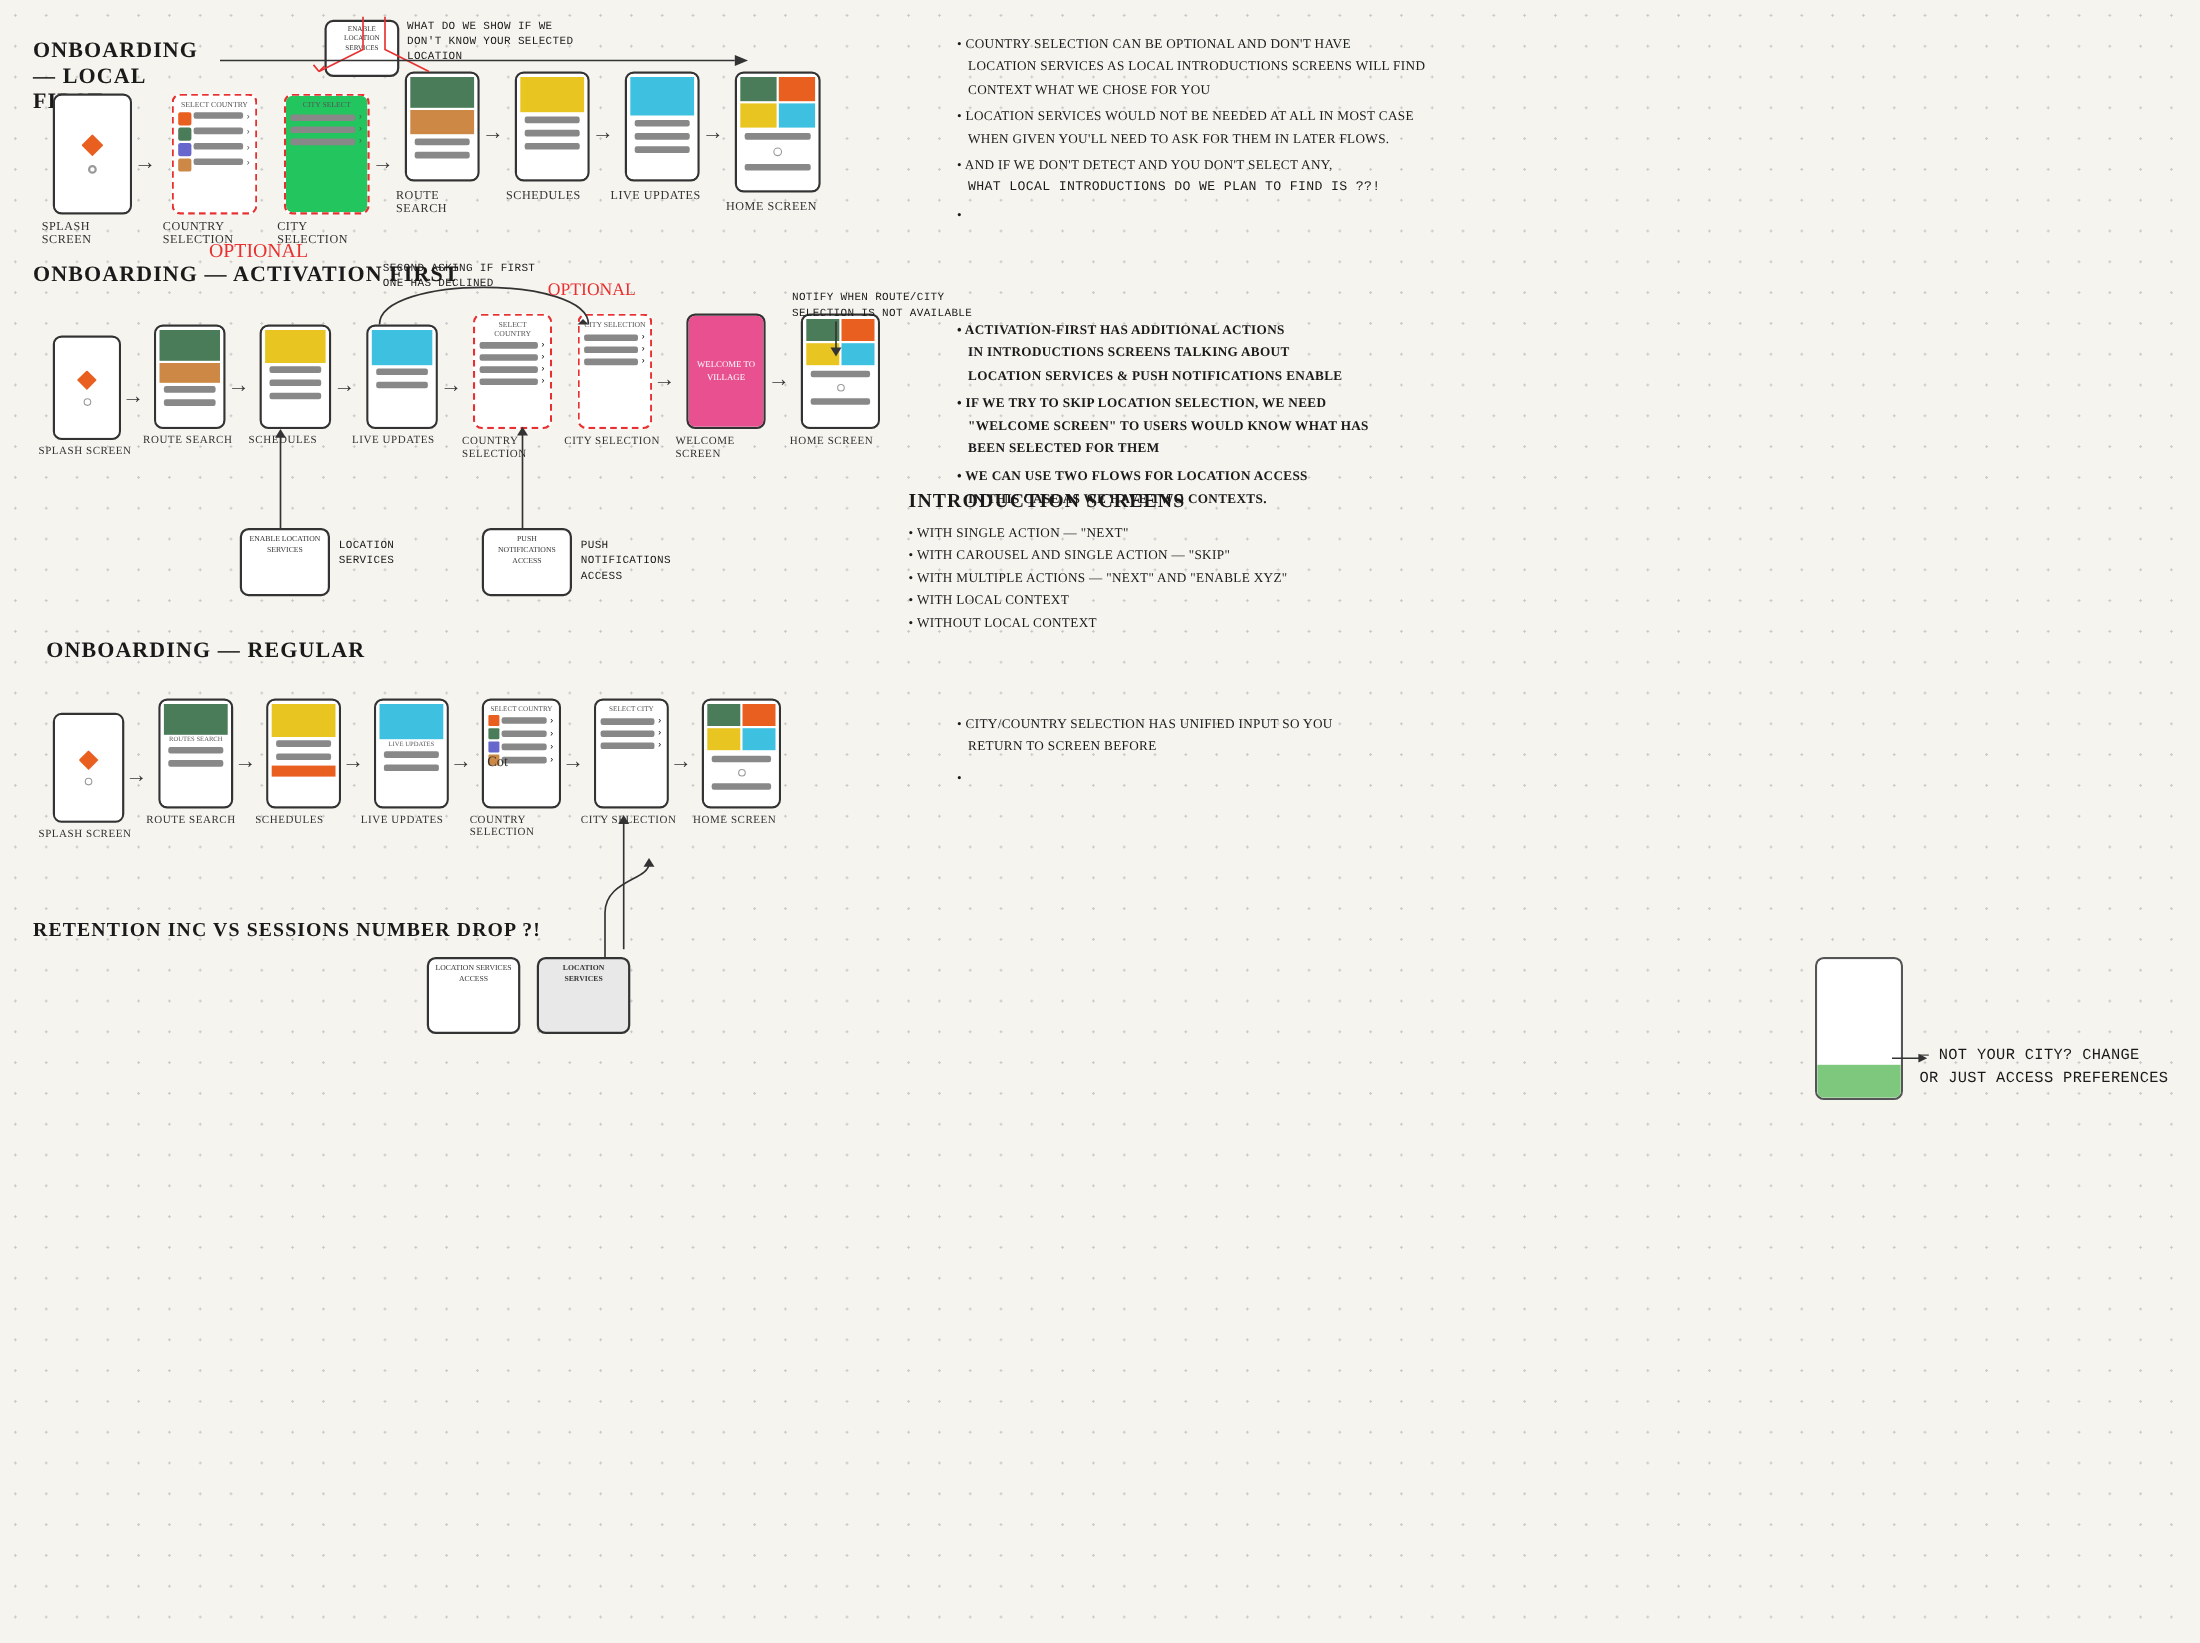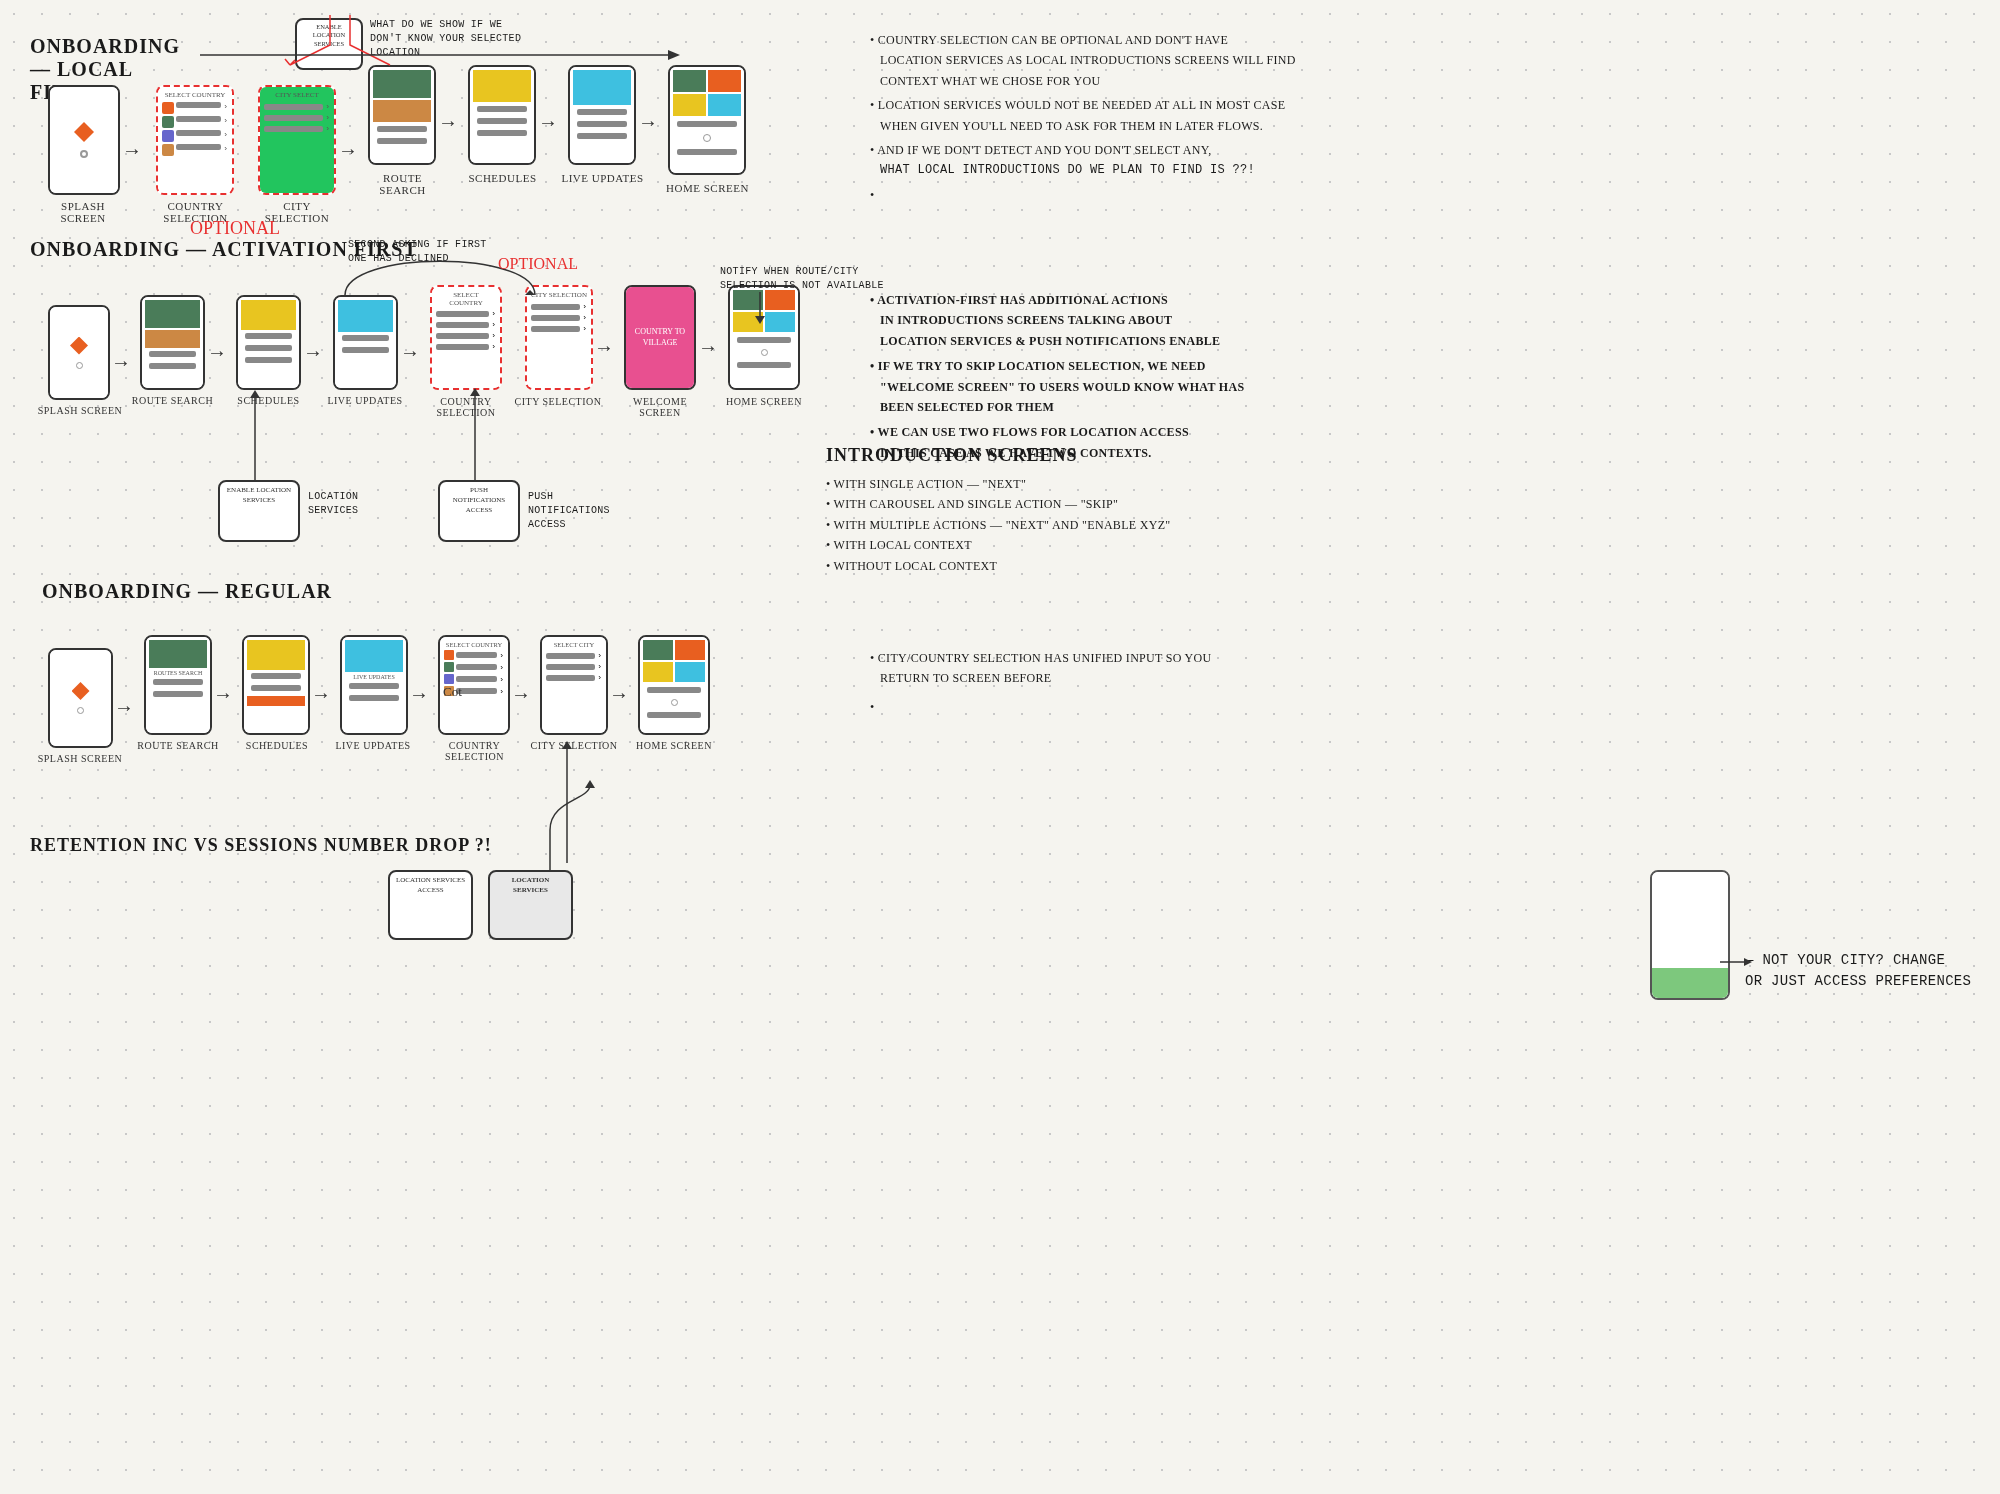--- a/index.html
+++ b/index.html
@@ -62,21 +62,20 @@
       font-size: 20px;
       font-weight: bold;
     }
 
     
     .phone-label {
       position: absolute;
       font-family: 'Comic Sans MS', cursive;
       font-size: 11px;
       color: #333;
-      text-align: center;
       text-transform: uppercase;
       letter-spacing: 0.5px;
     }
 
     
     .note-text {
       position: absolute;
       font-family: Liberation Mono, monospace;
       font-size: 12px;
       color: #1a1a1a;
@@ -348,21 +347,21 @@
         <div style="font-size:8px;">›</div>
       </div>
     </div>
   </div>
   <div class="phone-label" style="left:513px; top:396px; width:90px; font-size:10px;">CITY SELECTION</div>
 
   <div class="arrow" style="left:598px; top:335px;">→</div>
 
   <div class="phone" style="left:624px; top:285px; width:72px; height:105px;">
     <div class="phone-screen" style="background:#e85090; padding:4px; align-items:center; justify-content:center; display:flex; flex-direction:column;">
-      <div style="font-family:'Comic Sans MS',cursive; font-size:8px; color:#fff; text-align:center; line-height:1.3;">COUNTRY TO VILLAGE</div>
+      <div style="font-family:'Comic Sans MS',cursive; font-size:8px; color:#fff; text-align:center; line-height:1.3;">WELCOME TO VILLAGE</div>
     </div>
   </div>
   <div class="phone-label" style="left:614px; top:396px; width:92px; font-size:10px;">WELCOME SCREEN</div>
 
   <div class="arrow" style="left:702px; top:335px;">→</div>
 
   <div class="phone" style="left:728px; top:285px; width:72px; height:105px;">
     <div class="phone-screen" style="background:#fff; padding:3px;">
       <div style="display:grid; grid-template-columns:1fr 1fr; gap:2px; margin-bottom:2px;">
         <div style="background:#4a7c59; height:20px;"></div>

